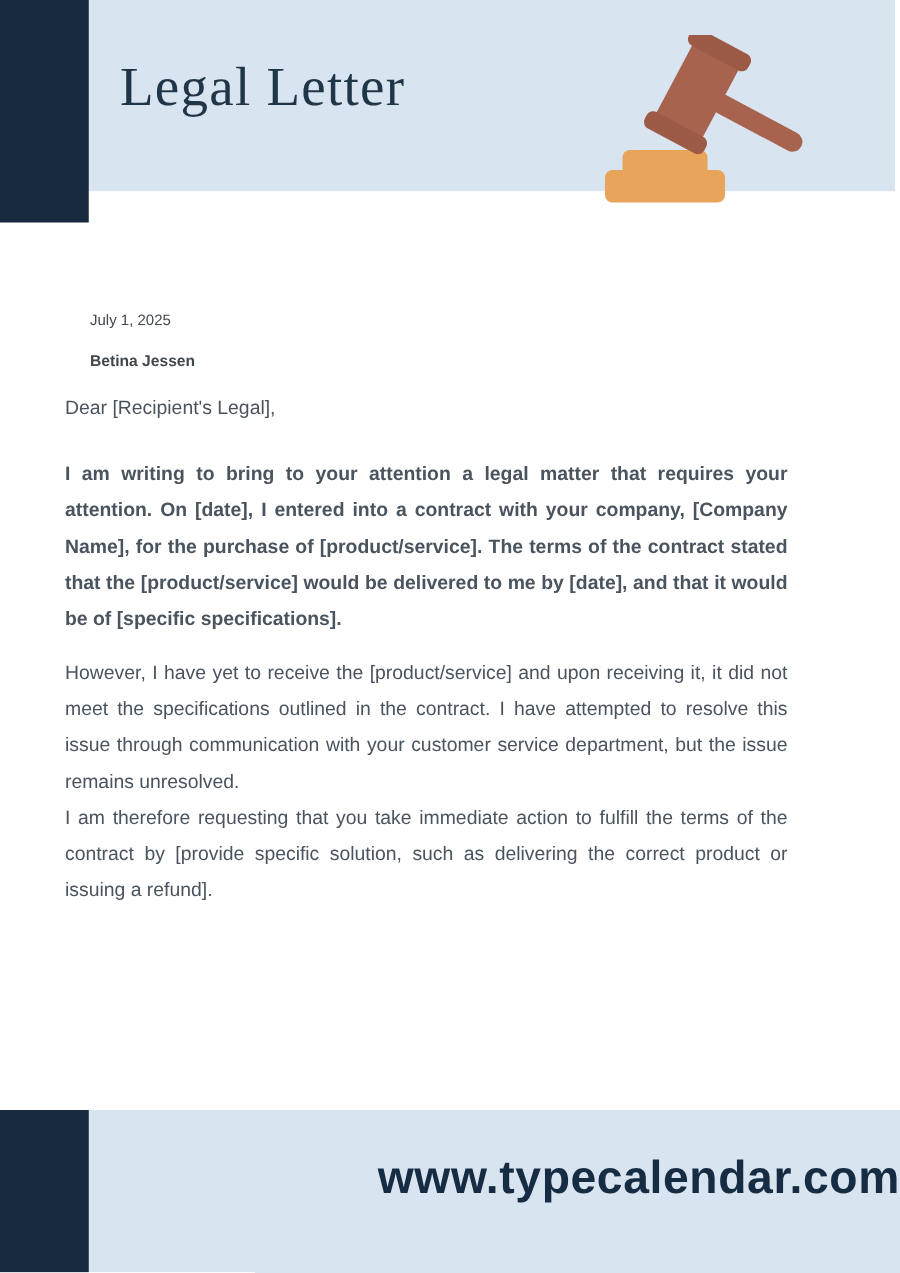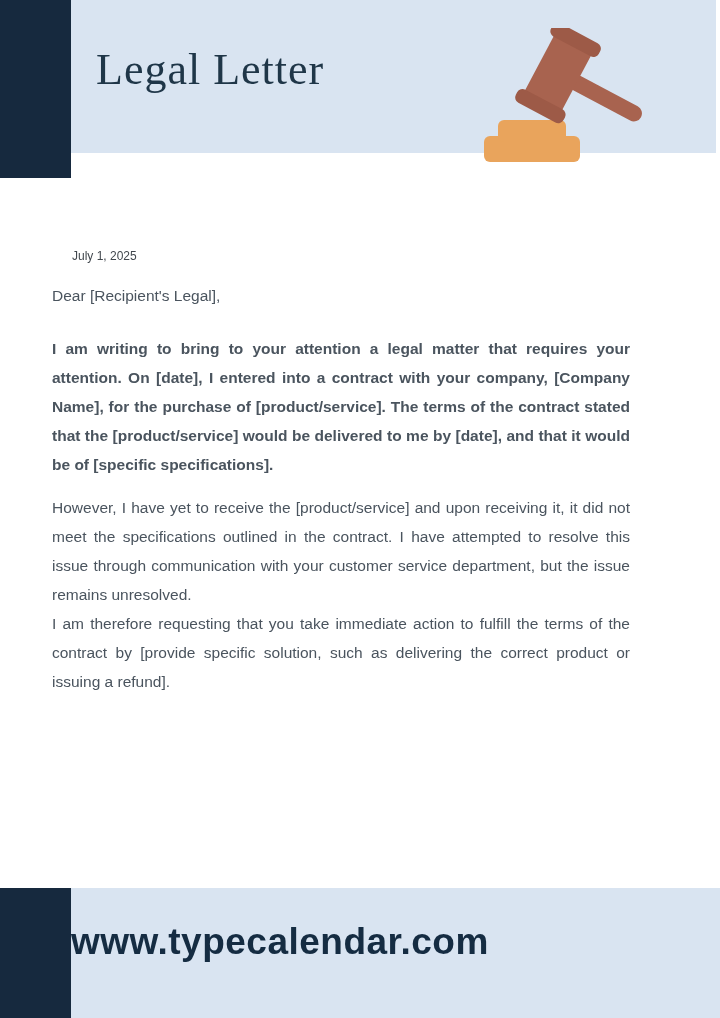--- a/index.html
+++ b/index.html
@@ -69,21 +69,21 @@
   .footer-band{
     position:absolute;left:0;right:0;bottom:0;height:130px;
     background:var(--light_blue);
   }
   .navy-stripe-bottom{
     position:absolute;left:0;top:0;width:71px;height:130px;
     background:var(--navy);
   }
   .website{
     position:absolute;left:71px;right:0;top:32px;
-    text-align:left;
+    text-align:right;
     font-weight:bold;
     font-size:37px;line-height:44px;
     letter-spacing:0.5px;
     color:var(--footer_text);
   }
 </style>
 </head>
 <body>
 
 <div class="page">
@@ -102,20 +102,21 @@
           <rect x="-21" y="-36" width="42" height="72" fill="var(--gavel_brown)"></rect>
           <rect x="-27" y="-45" width="54" height="15" rx="6" fill="var(--gavel_brown_dark)"></rect>
           <rect x="-27" y="30" width="54" height="15" rx="6" fill="var(--gavel_brown_dark)"></rect>
         </g>
       </svg>
     </span>
   </div>
 
   <div class="letter">
     <p class="date-line">July 1, 2025</p>
+    <p class="sender-name">Betina Jessen</p>
     <p class="salutation">Dear [Recipient's Legal],</p>
     <p class="para p1">I am writing to bring to your attention a legal matter that requires your attention. On [date], I entered into a contract with your company, [Company Name], for the purchase of [product/service]. The terms of the contract stated that the [product/service] would be delivered to me by [date], and that it would be of [specific specifications].</p>
     <p class="para p2">However, I have yet to receive the [product/service] and upon receiving it, it did not meet the specifications outlined in the contract. I have attempted to resolve this issue through communication with your customer service department, but the issue remains unresolved.</p>
     <p class="para p3">I am therefore requesting that you take immediate action to fulfill the terms of the contract by [provide specific solution, such as delivering the correct product or issuing a refund].</p>
   </div>
 
   <div class="footer-band">
     <div class="navy-stripe-bottom"></div>
     <div class="website">www.typecalendar.com</div>
   </div>

